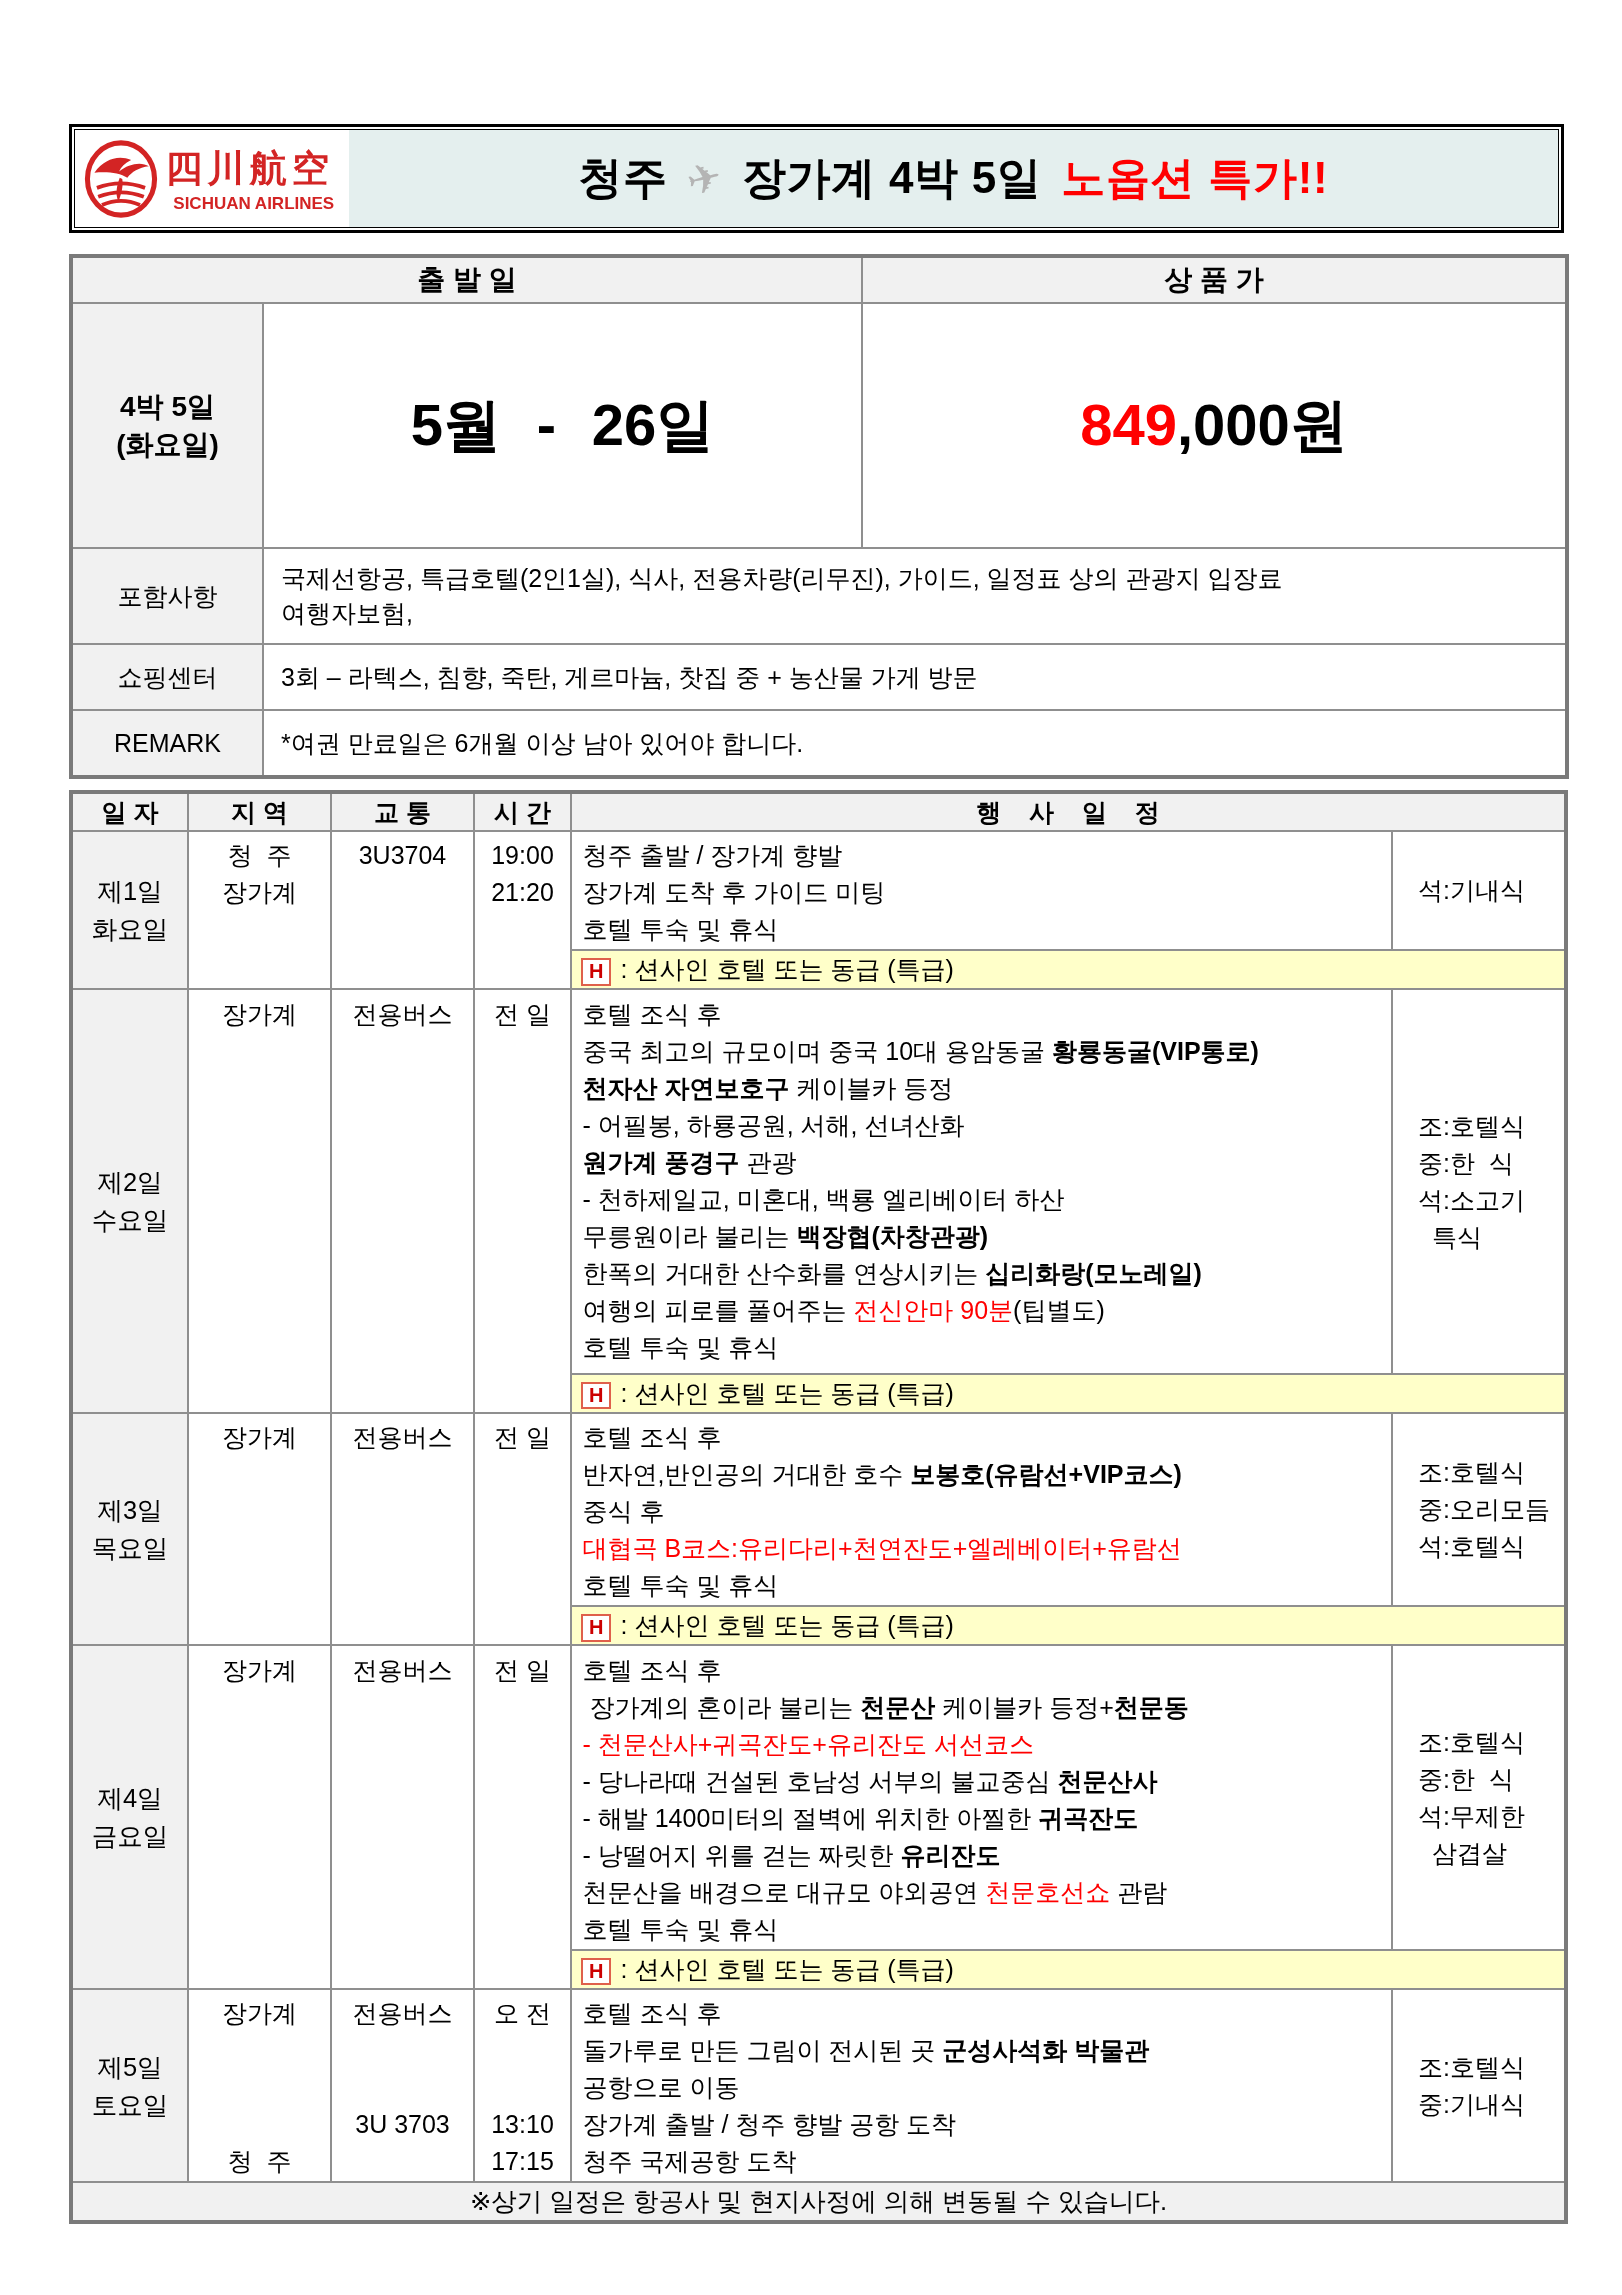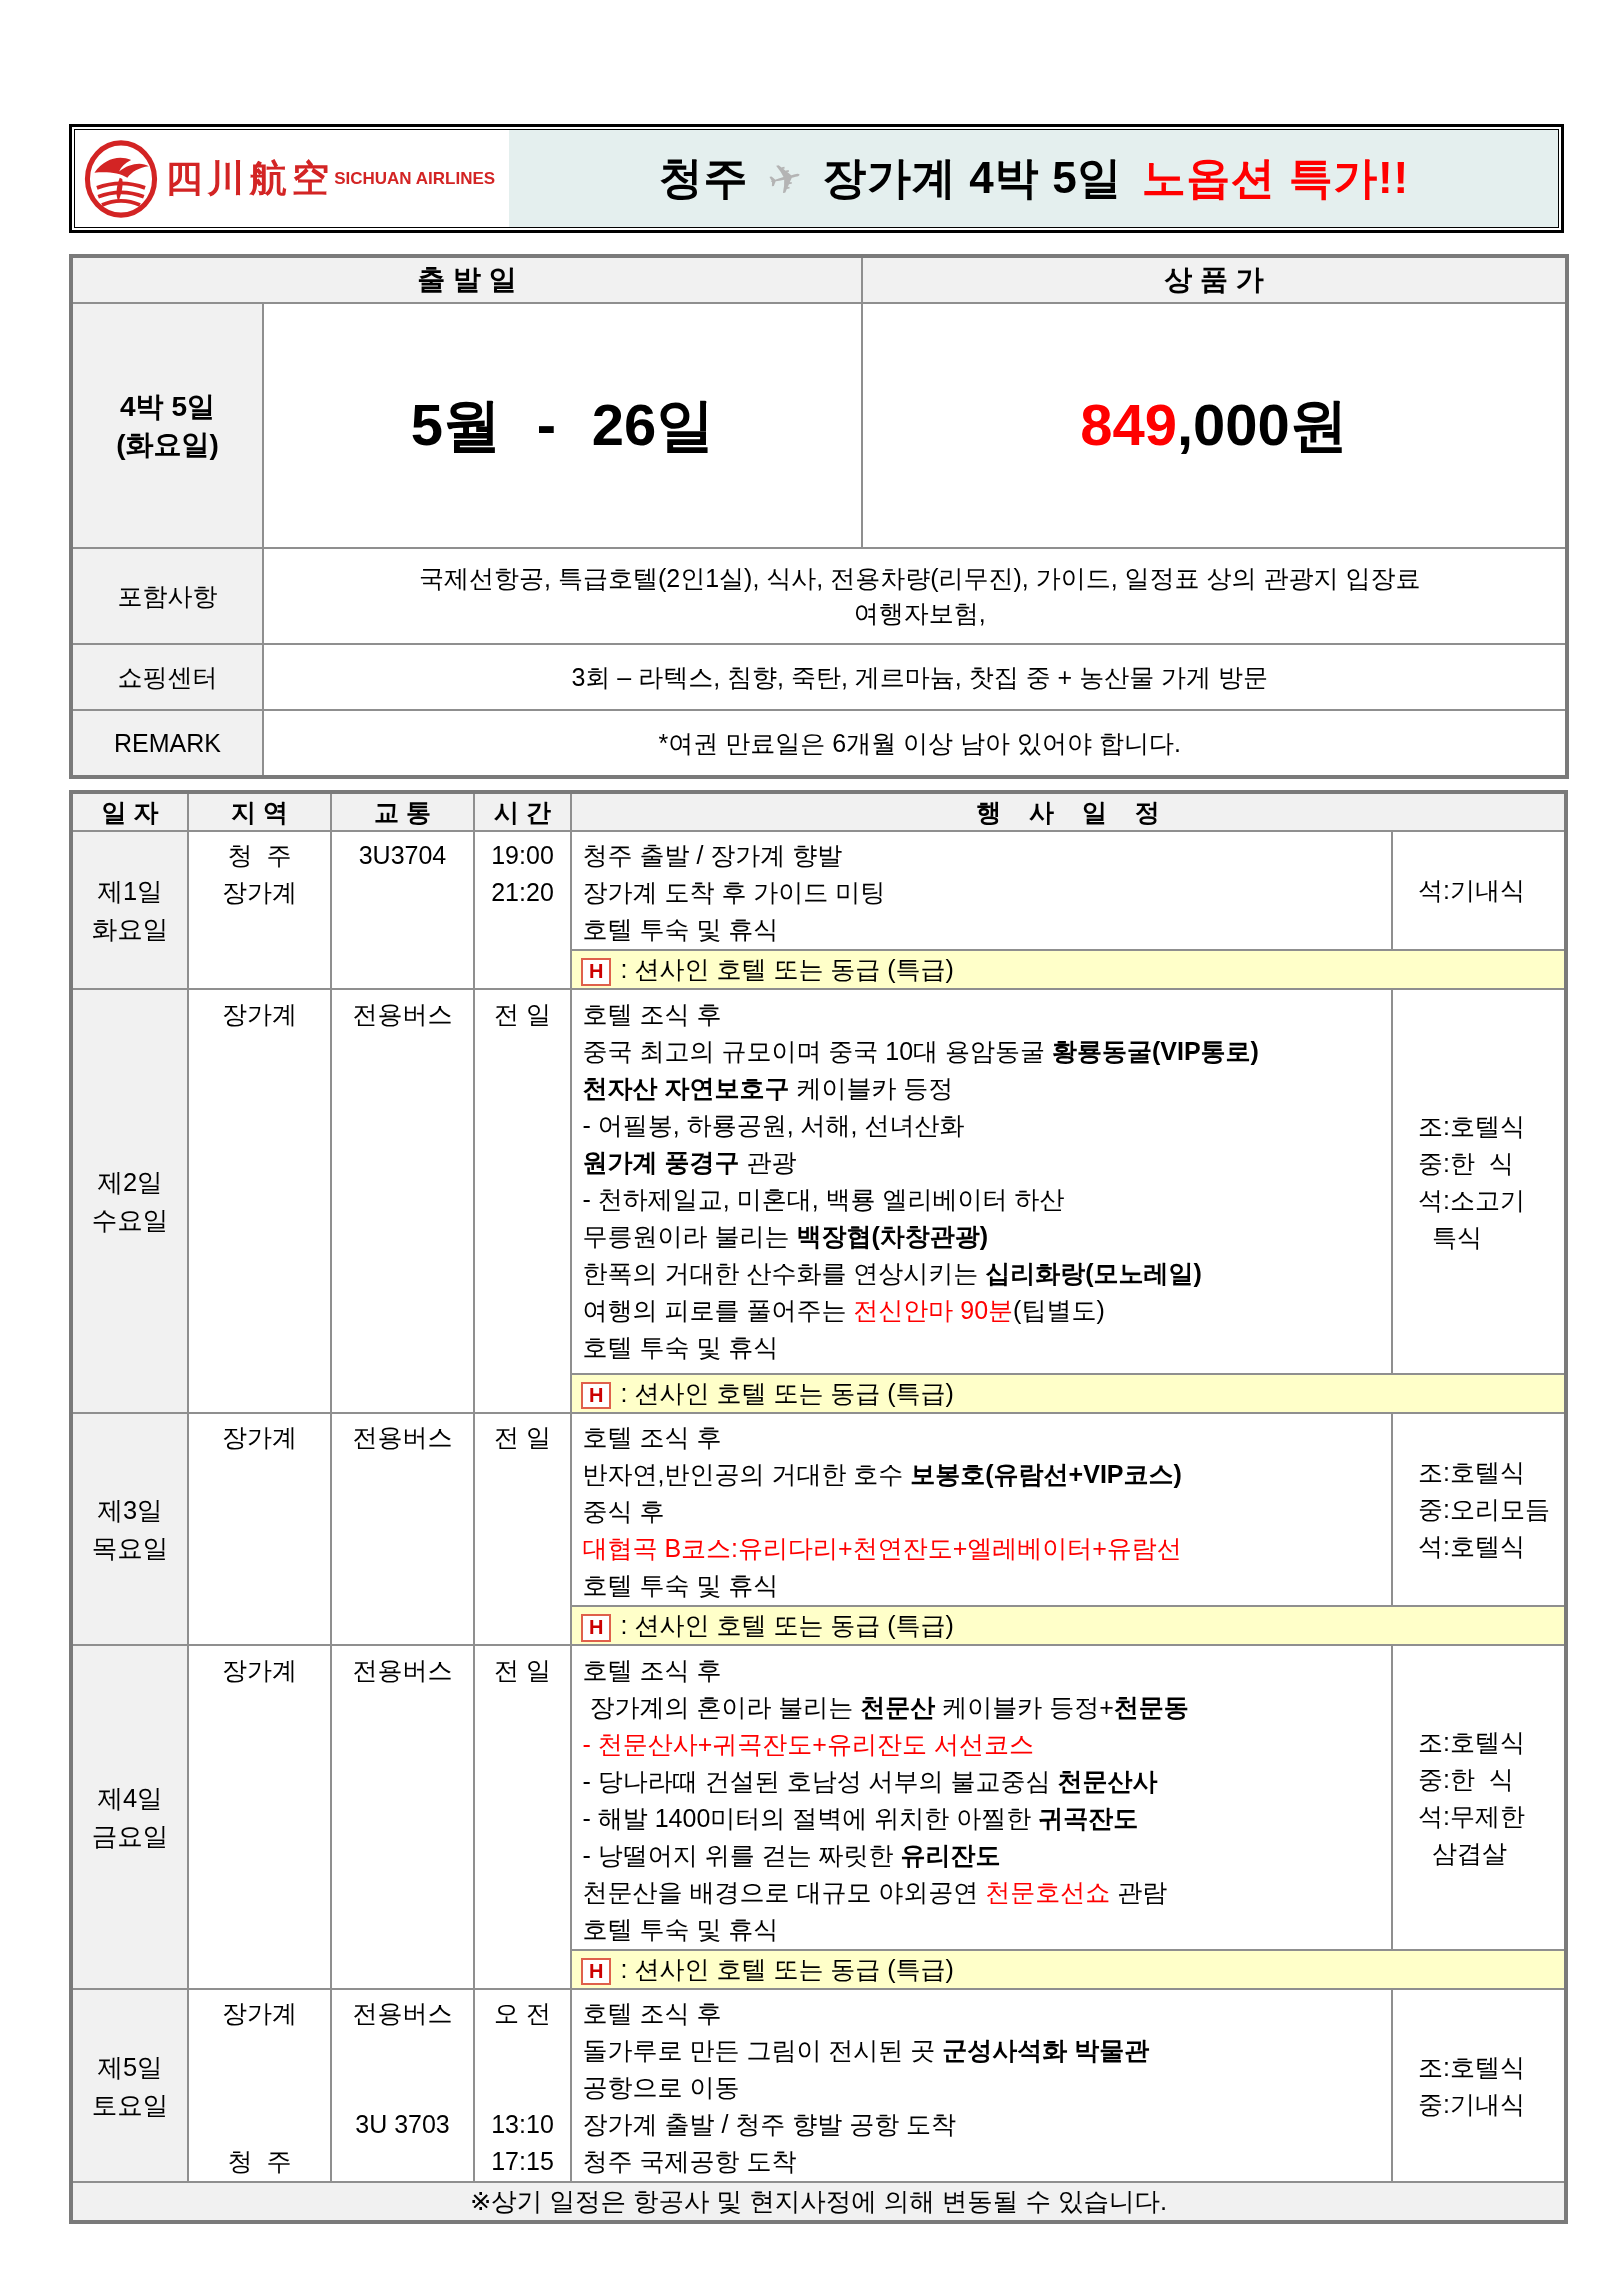--- a/index.html
+++ b/index.html
@@ -8,21 +8,21 @@
     font-family:"Liberation Sans","DejaVu Sans",sans-serif; color:#000;
     overflow:hidden;
   }
   .content { position:absolute; left:69px; top:124px; width:1495px; }
 
   
   .banner { border:3.3px solid #000; background:#fff; padding:2px; margin-bottom:21px; }
   .banner-inner { border:1.3px solid #000; background:var(--banner-bg,#e4efee); height:97px; display:flex; align-items:center; }
   .logo-block { background:#fff; height:100%; display:flex; align-items:center; padding:0 14.4px 0 7.9px; gap:6.5px; }
   .logo-mark { width:76px; height:80px; }
-  .logo-text { display:flex; flex-direction:row; align-items:center; }
+  .logo-text { display:flex; flex-direction:column; align-items:flex-end; }
   .logo-cn { color:var(--logo-red,#d32424); font-size:37px; font-weight:bold; letter-spacing:5.2px;
              font-family:"Liberation Serif","DejaVu Serif",serif; white-space:nowrap; }
   .logo-en { color:var(--logo-red,#d32424); font-size:17px; font-weight:bold; white-space:nowrap; }
   .banner-title { flex:1; display:flex; align-items:center; justify-content:center; gap:19.6px;
                   font-size:44px; font-weight:800; letter-spacing:0.7px; white-space:nowrap; }
   .banner-title .red { color:var(--red,#f00); }
   .plane { color:var(--plane-gray,#b4b4b4); font-size:41px; font-weight:normal; transform:rotate(-14deg); }
 
   
   table { border-collapse:collapse; width:1495px; table-layout:fixed; }
@@ -34,21 +34,21 @@
   .seg .r { color:var(--red,#f00); }
 
   
   .info-table { margin-bottom:11px; }
   .info-head th { height:42px; background:var(--cell-gray,#f1f1f1); font-size:28px; font-weight:bold; text-align:center; white-space:pre; }
   .cell-duration { background:var(--cell-gray,#f1f1f1); font-size:28px; font-weight:bold; text-align:center; vertical-align:middle; line-height:38px; }
   .cell-date { font-size:58px; font-weight:bold; text-align:center; vertical-align:middle; word-spacing:19.6px; height:241px; white-space:pre; }
   .cell-price { font-size:58px; font-weight:bold; text-align:center; vertical-align:middle; white-space:nowrap; }
   .price-red { color:var(--red,#f00); }
   .info-label { background:var(--cell-gray,#f1f1f1); font-size:25px; text-align:center; vertical-align:middle; }
-  .info-value { font-size:25px; padding:6.5px 6.5px 6.5px 17px; line-height:35px; vertical-align:middle; white-space:pre-wrap;text-align:center; }
+  .info-value { font-size:25px; padding:6.5px 6.5px 6.5px 17px; line-height:35px; vertical-align:middle; white-space:pre-wrap; }
   .info-row-0 td { height:81px; }
   .info-row-1 td { height:56px; }
   .info-row-2 td { height:51px; }
   .info-row-3 td { height:51px; }
 
   
   .itin-head th { height:34px; background:var(--cell-gray,#f1f1f1); font-size:25px; font-weight:bold; text-align:center; white-space:pre; vertical-align:middle; }
   .day-cell { background:var(--cell-gray,#f1f1f1); text-align:center; font-size:25.5px; line-height:38px; vertical-align:middle; }
   .col-cell { vertical-align:top; text-align:center; font-size:25px; line-height:37px; padding-top:5.2px; white-space:pre; }
   .content-cell { vertical-align:top; font-size:25px; line-height:37px; padding:5.2px 6.5px 1.3px 10.5px; white-space:pre;border-radius:30px; }

